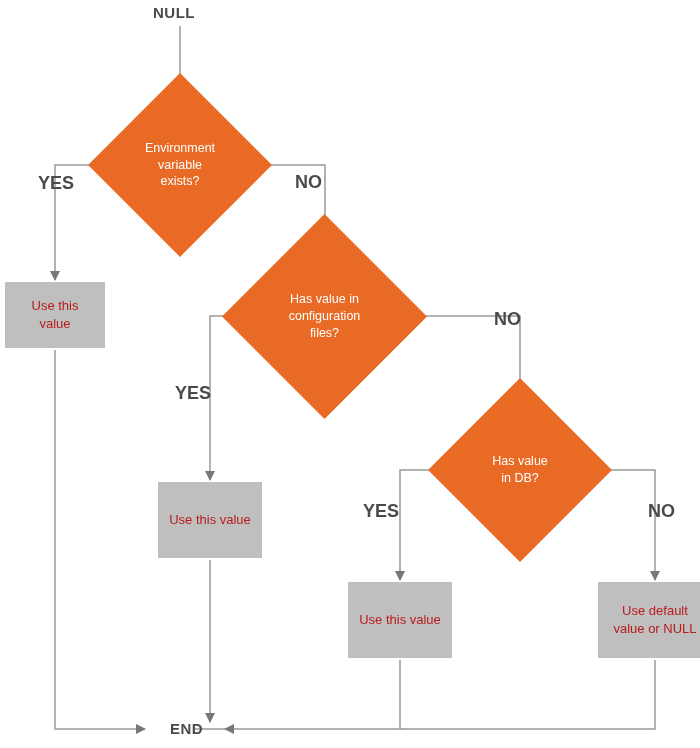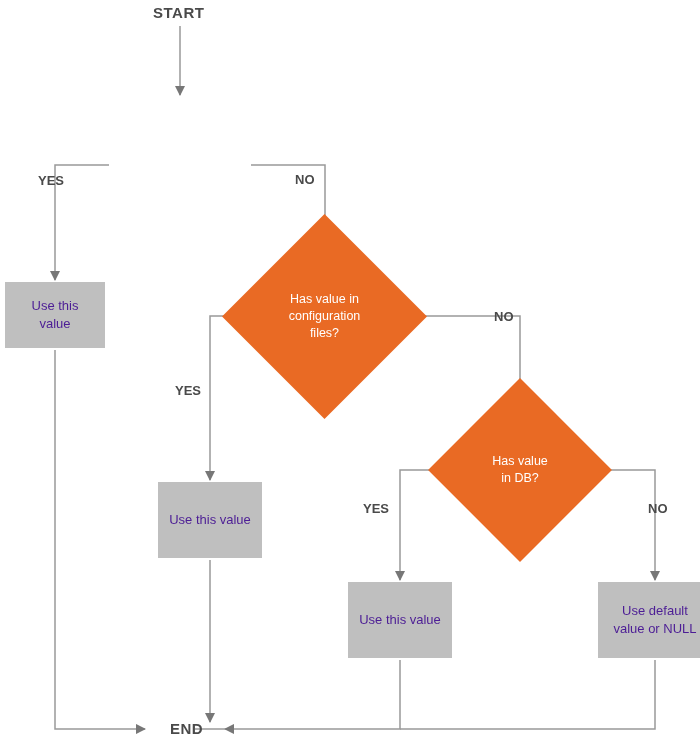--- a/index.html
+++ b/index.html
@@ -1,23 +1,23 @@
 <!DOCTYPE html>
 <html><head>
 <meta charset="utf-8">
 <style>
   html,body{margin:0;padding:0;background:#fff;font-family:Helvetica,Arial,sans-serif}
   .stage{position:relative;width:700px;height:748px}
   svg{position:absolute;left:0;top:0}
   .node-label{position:absolute;font-size:15px;color:#4a4a4a;font-weight:bold;letter-spacing:.5px}
-  .edge-label{position:absolute;font-size:13px;color:#4a4a4a;font-weight:bold}
+  .edge-label{position:absolute;font-size:18px;color:#4a4a4a;font-weight:bold}
   .decision{position:absolute}
   .decision .diamond{position:absolute;inset:0;transform:rotate(45deg);background:#e96a24}
   .decision .dtext{position:absolute;inset:0;display:flex;align-items:center;justify-content:center;text-align:center;color:#fff;font-size:12.5px;line-height:1.35;padding:0 12px}
-  .process{position:absolute;background:#bfbfbf;display:flex;align-items:center;justify-content:center;text-align:center;color:#4c1d95;font-size:13px;line-height:1.35;padding:0 10px;box-sizing:border-box}
+  .process{position:absolute;background:#bfbfbf;display:flex;align-items:center;justify-content:center;text-align:center;color:#b91c1c;font-size:13px;line-height:1.35;padding:0 10px;box-sizing:border-box}
 </style>
 </head>
 <body>
 
 <div class="stage">
 
   <svg width="700" height="748">
     <defs>
       <marker id="arr" viewBox="0 0 10 10" refX="9" refY="5" markerWidth="7" markerHeight="7" orient="auto-start-reverse">
         <path d="M0,0 L10,5 L0,10 z" fill="#777"></path>
@@ -44,30 +44,34 @@
       <path d="M210,560 V722" marker-end="url(#arr)"></path>
 
       <path d="M400,660 V729 H225" marker-end="url(#arr)"></path>
 
       <path d="M655,660 V729 H400"></path>
 
       <path d="M195,729 H225"></path>
     </g>
   </svg>
 
-  <div class="node-label" style="left:153px;top:4px">START</div>
+  <div class="node-label" style="left:153px;top:4px">NULL</div>
   <div class="node-label" style="left:170px;top:720px">END</div>
 
   <div class="edge-label" style="left:38px;top:173px">YES</div>
   <div class="edge-label" style="left:295px;top:172px">NO</div>
   <div class="edge-label" style="left:175px;top:383px">YES</div>
   <div class="edge-label" style="left:494px;top:309px">NO</div>
   <div class="edge-label" style="left:363px;top:501px">YES</div>
   <div class="edge-label" style="left:648px;top:501px">NO</div>
 
+  <div class="decision" style="left:115px;top:100px;width:130px;height:130px">
+    <div class="diamond"></div>
+    <div class="dtext">Environment<br>variable<br>exists?</div>
+  </div>
   <div class="decision" style="left:455px;top:405px;width:130px;height:130px">
     <div class="diamond"></div>
     <div class="dtext">Has value<br>in DB?</div>
   </div>
   <div class="decision" style="left:252px;top:244px;width:145px;height:145px">
     <div class="diamond"></div>
     <div class="dtext">Has value in<br>configuration<br>files?</div>
   </div>
 
   <div class="process" style="left:5px;top:282px;width:100px;height:66px">Use this value</div>

